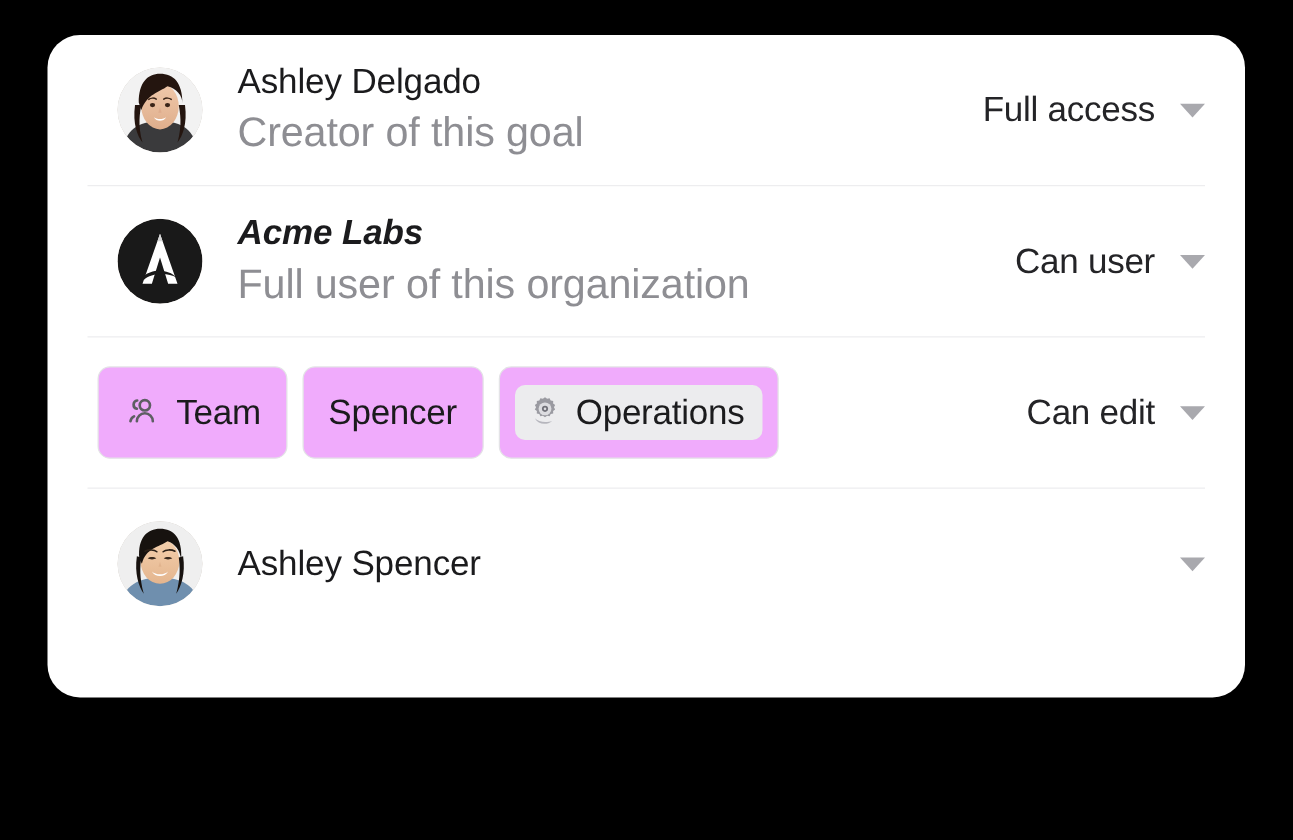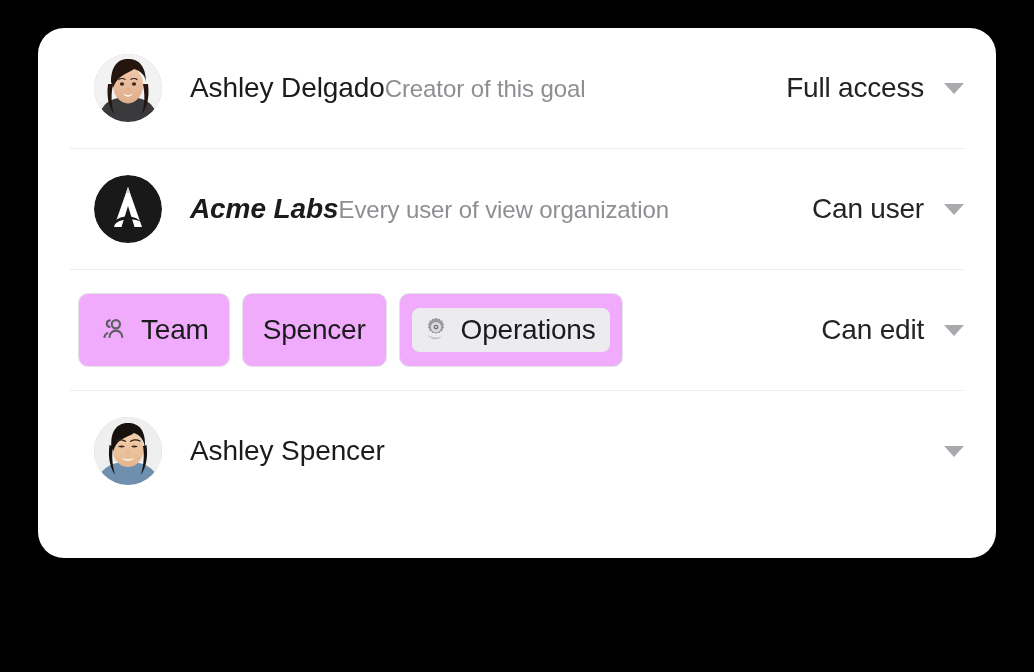--- a/index.html
+++ b/index.html
@@ -57,36 +57,36 @@
     position: relative;
     background: #d8d3cd;
   }
 
   .avatar svg { display: block; width: 68px; height: 68px; }
 
   
   .identity {
     margin-left: 28px;
     display: flex;
-    flex-direction: row;
+    flex-direction: column;
     justify-content: center;
     min-width: 0;
   }
 
   .identity-name {
     font-size: 28px;
     line-height: 1.22;
     color: #1b1b1d;
     letter-spacing: -0.1px;
     white-space: nowrap;
   }
   .identity-name.bold { font-weight: 700; font-style: italic; }
 
   .identity-sub {
-    font-size: 24px;
+    font-size: 33px;
     line-height: 1.28;
     color: #8e8e93;
     letter-spacing: -0.1px;
     white-space: nowrap;
     margin-top: 3px;
   }
 
   
   .perm {
     margin-left: auto;
@@ -205,21 +205,21 @@
         <svg viewBox="0 0 68 68" xmlns="http://www.w3.org/2000/svg">
           <circle cx="34" cy="34" r="34" fill="#191919"></circle>
           <path d="M34 12 L48 52 L40.5 52 L34 31 L27.5 52 L20 52 Z" fill="#ffffff"></path>
           <path d="M21 46 C27 40 41 40 47 47 C41 43 27 43 21 49 Z" fill="#191919"></path>
           <path d="M34 12 L36 18 L32 18 Z" fill="#d7d7d7"></path>
         </svg>
       </div>
 
       <div class="identity">
         <div class="identity-name bold">Acme Labs</div>
-        <div class="identity-sub">Every user of view organization</div>
+        <div class="identity-sub">Full user of this organization</div>
       </div>
 
       <div class="perm">
         <span class="perm-label">Can user</span>
         <span class="caret"></span>
       </div>
     </div>
 
     <div class="divider"></div>
 

